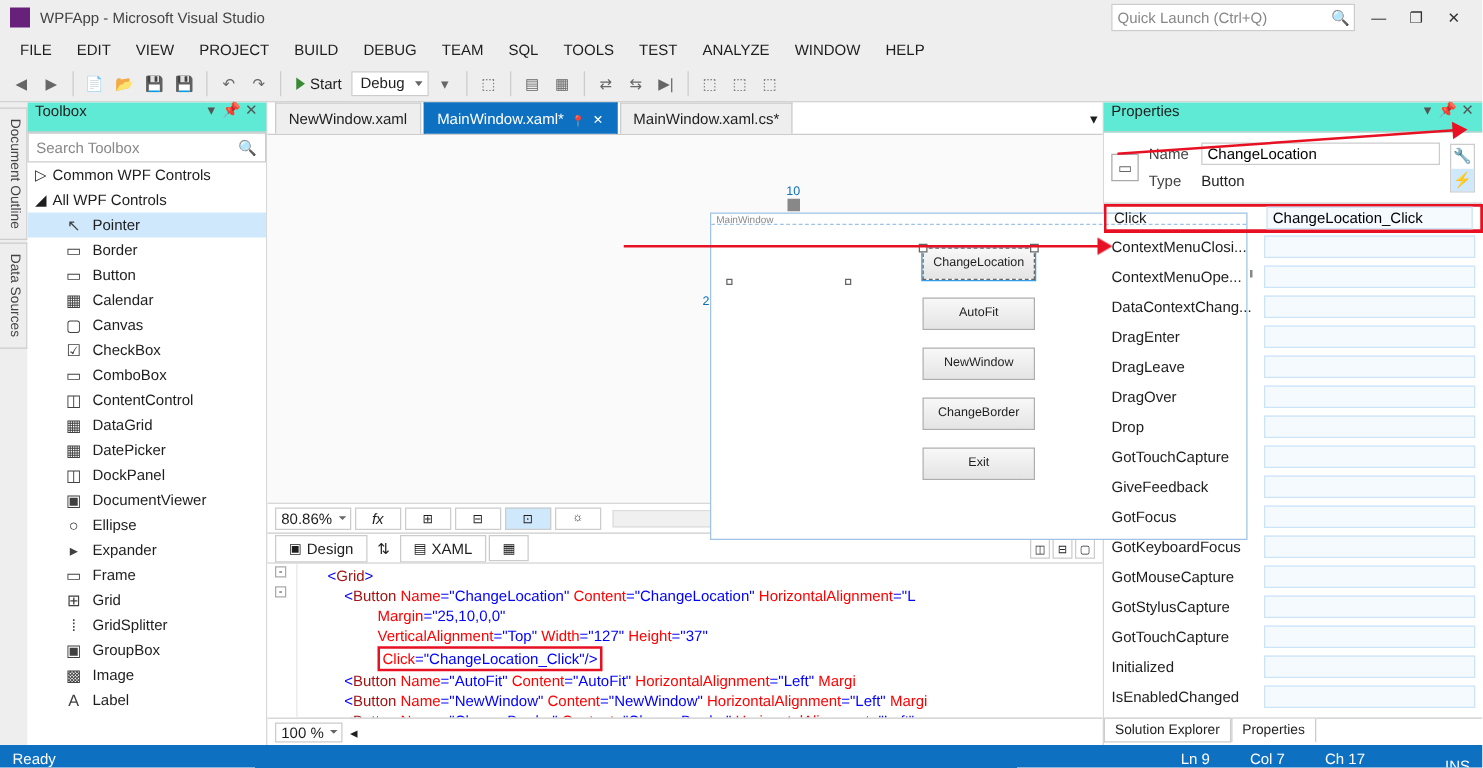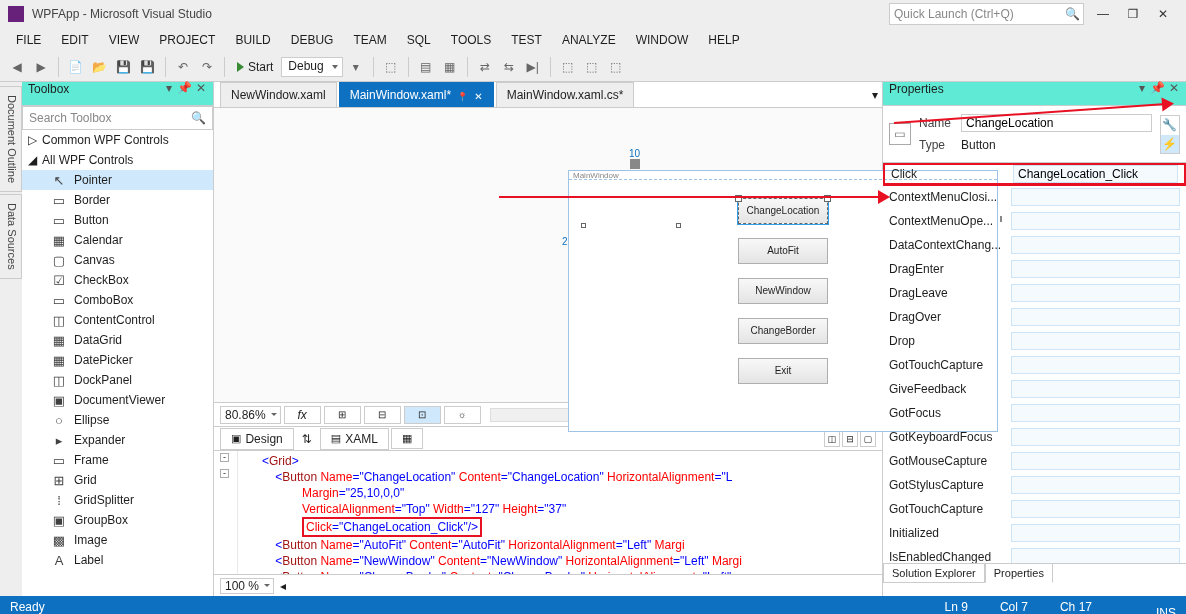--- a/index.html
+++ b/index.html
@@ -90,21 +90,21 @@
 .prop-name-fields label{width:36px;color:#444;}
 .prop-name-fields input{flex:1;border:1px solid #ccc;height:18px;padding:0 4px;}
 .prop-side-icons{display:flex;flex-direction:column;gap:1px;border:1px solid #ccc;}
 .prop-side-icons .pi{width:18px;height:18px;display:flex;align-items:center;justify-content:center;font-size:12px;}
 .prop-side-icons .pi.active{background:#cfe8fc;}
 .events-grid{border-top:1px solid #ccc;overflow-y:auto;height:440px;}
 .event-row{display:flex;align-items:center;height:24px;padding:0 6px;gap:8px;}
 .event-row.highlighted{border:3px solid #e81123;margin:-1px;position:relative;z-index:2;}
 .event-name{width:114px;overflow:hidden;text-overflow:ellipsis;white-space:nowrap;}
 .event-input{flex:1;border:1px solid #cce4f7;height:18px;padding:0 4px;background:#f5faff;}
-.prop-tabs-bottom{height:33px;border-top:1px solid #ccc;display:flex;align-items:flex-start;padding:0;}
+.prop-tabs-bottom{height:22px;border-top:1px solid #ccc;display:flex;align-items:flex-start;padding:0;}
 .prop-bot-tab{padding:3px 8px;border:1px solid #ccc;border-top:none;font-size:11px;}
 .prop-bot-tab.active{background:#fff;border-bottom:1px solid #fff;}
 .status-bar{height:22px;background:#0e70c0;color:#fff;display:flex;align-items:center;padding:0 10px;font-size:12px;}
 .status-bar .sseg{margin-right:32px;}
 .status-bar .spacer{flex:1;}
 .status-bar .ins{margin-left:32px;margin-top:12px;}
 
 .arrow-line{position:absolute;background:#e81123;height:2px;z-index:100;pointer-events:none;}
 .arrow-head{position:absolute;width:0;height:0;z-index:100;pointer-events:none;}
 </style>

